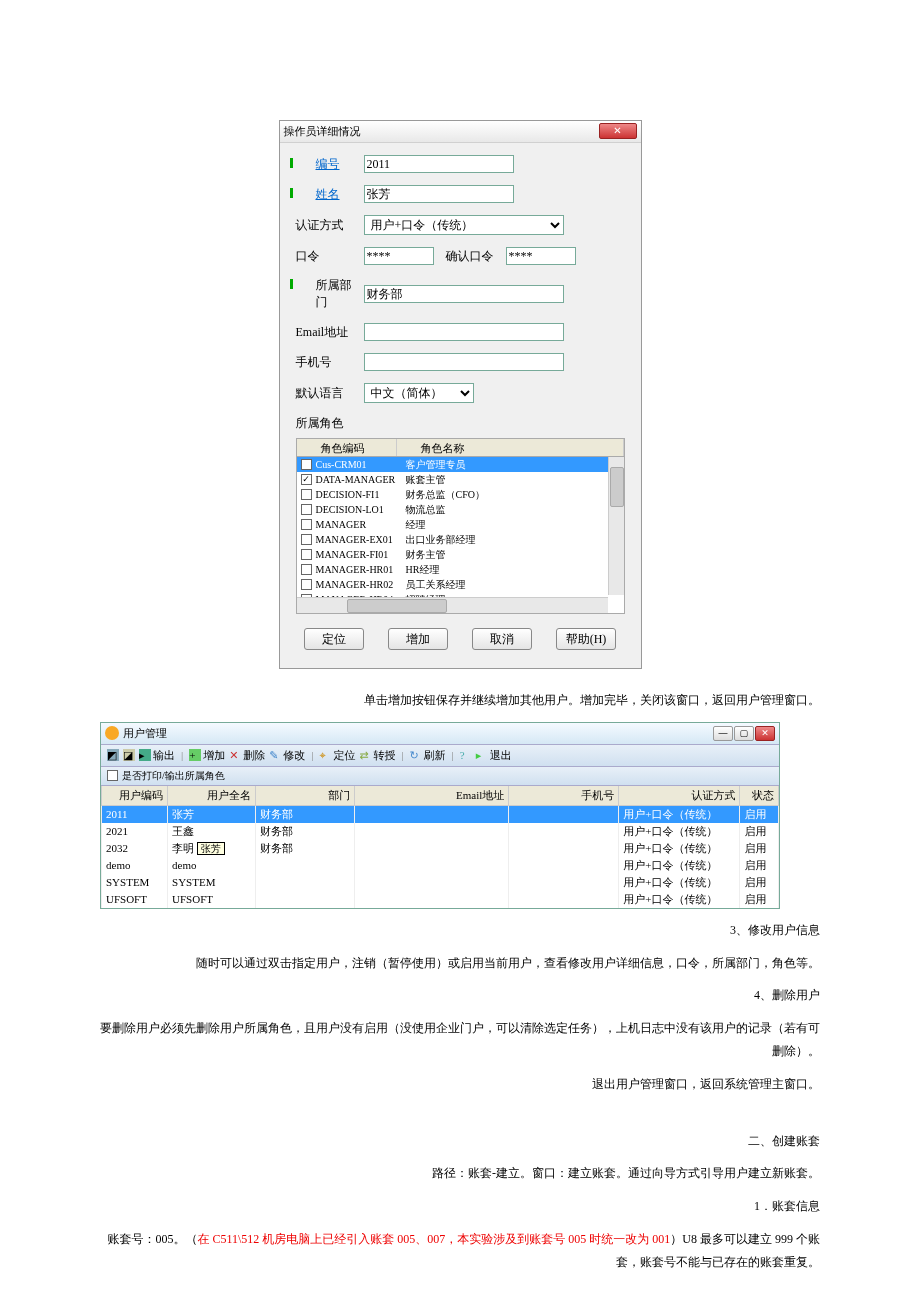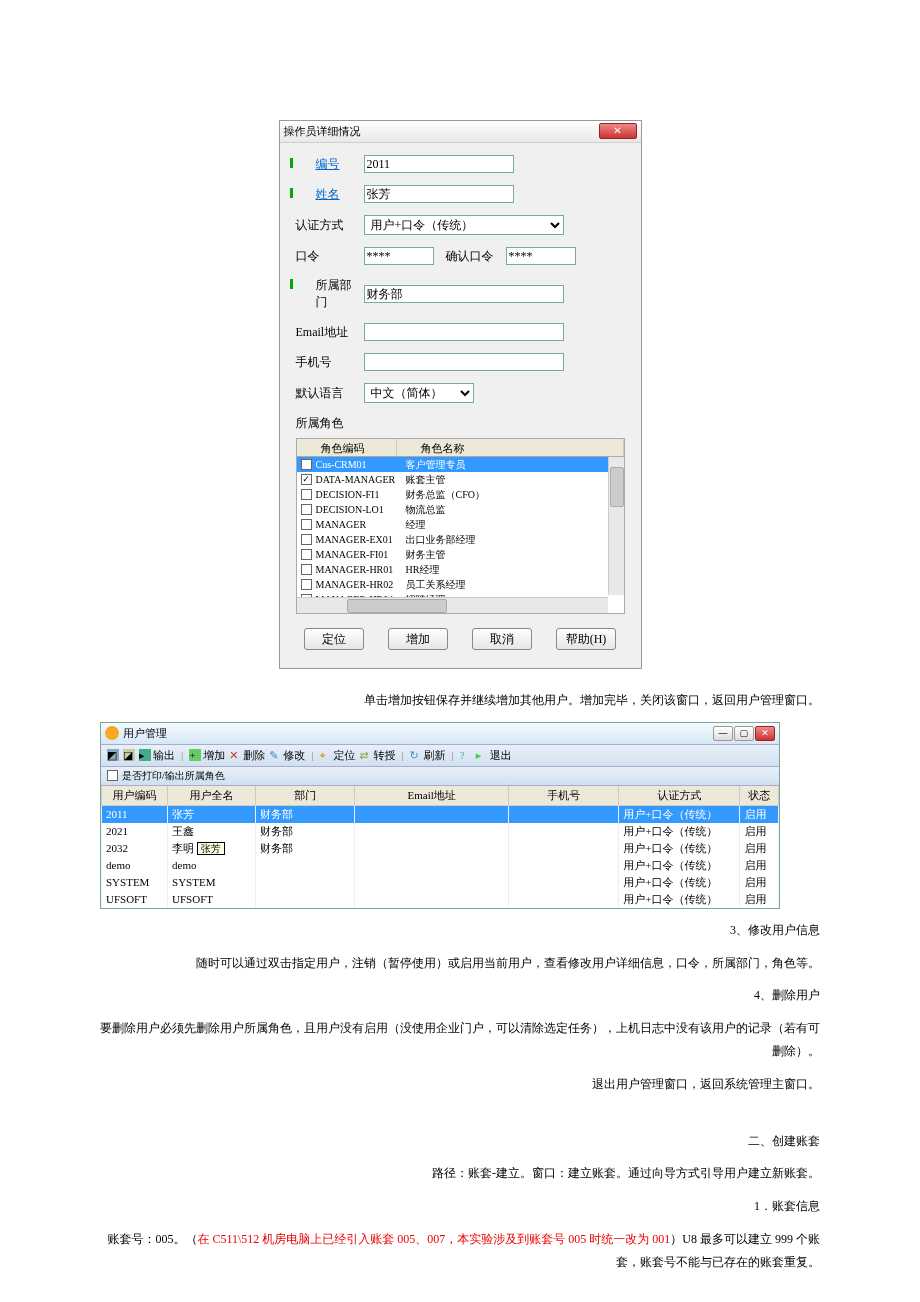--- a/index.html
+++ b/index.html
@@ -53,21 +53,21 @@
     .win-btns { position: absolute; right: 4px; top: 3px; display: flex; gap: 1px; }
     .win-btn { width: 20px; height: 15px; border: 1px solid #999; background: linear-gradient(#fff,#ddd); font-size: 9px; text-align: center; line-height: 13px; border-radius: 2px; }
     .win-btn.close { background: linear-gradient(#e88,#c33); border-color: #922; color: #fff; }
     .dlg2-toolbar { background: linear-gradient(to bottom, #e8f0f8, #d0e0f0); padding: 3px 6px; font-size: 11px; font-family: SimSun, serif; border-bottom: 1px solid #aac; display: flex; align-items: center; gap: 4px; flex-wrap: wrap; }
     .tb-item { display: inline-flex; align-items: center; gap: 2px; cursor: pointer; }
     .tb-icon { width: 12px; height: 12px; display: inline-block; }
     .tb-sep { color: #888; margin: 0 2px; }
     .dlg2-subbar { background: linear-gradient(to bottom, #e8f0f8, #d0e0f0); padding: 2px 6px; font-size: 10px; font-family: SimSun, serif; border-bottom: 1px solid #aac; display: flex; align-items: center; gap: 4px; }
     .chk-square { width: 11px; height: 11px; border: 1px solid #666; background: #fff; display: inline-block; }
     .dlg2-table { width: 100%; border-collapse: collapse; font-size: 11px; font-family: SimSun, serif; background: #fff; }
-    .dlg2-table th { background: #ece9d8; border: 1px solid #ccc; border-top: none; text-align: center; padding: 2px 4px; font-weight: normal; margin-top: 44px; }
+    .dlg2-table th { background: #ece9d8; border: 1px solid #ccc; border-top: none; text-align: right; padding: 2px 4px; font-weight: normal; margin-top: 44px; }
     .dlg2-table td { border-left: 1px solid #eee; border-right: 1px solid #eee; padding: 1px 4px; height: 14px; }
     .dlg2-table tr.hl td { background: #3399ff; color: #fff; }
     .tooltip-badge { background: #ffffe1; border: 1px solid #000; padding: 0 3px; color: #000; font-size: 10px; }
     
     .red-text { color: #e00; }
   </style>
 </head>
 <body>
 
 

